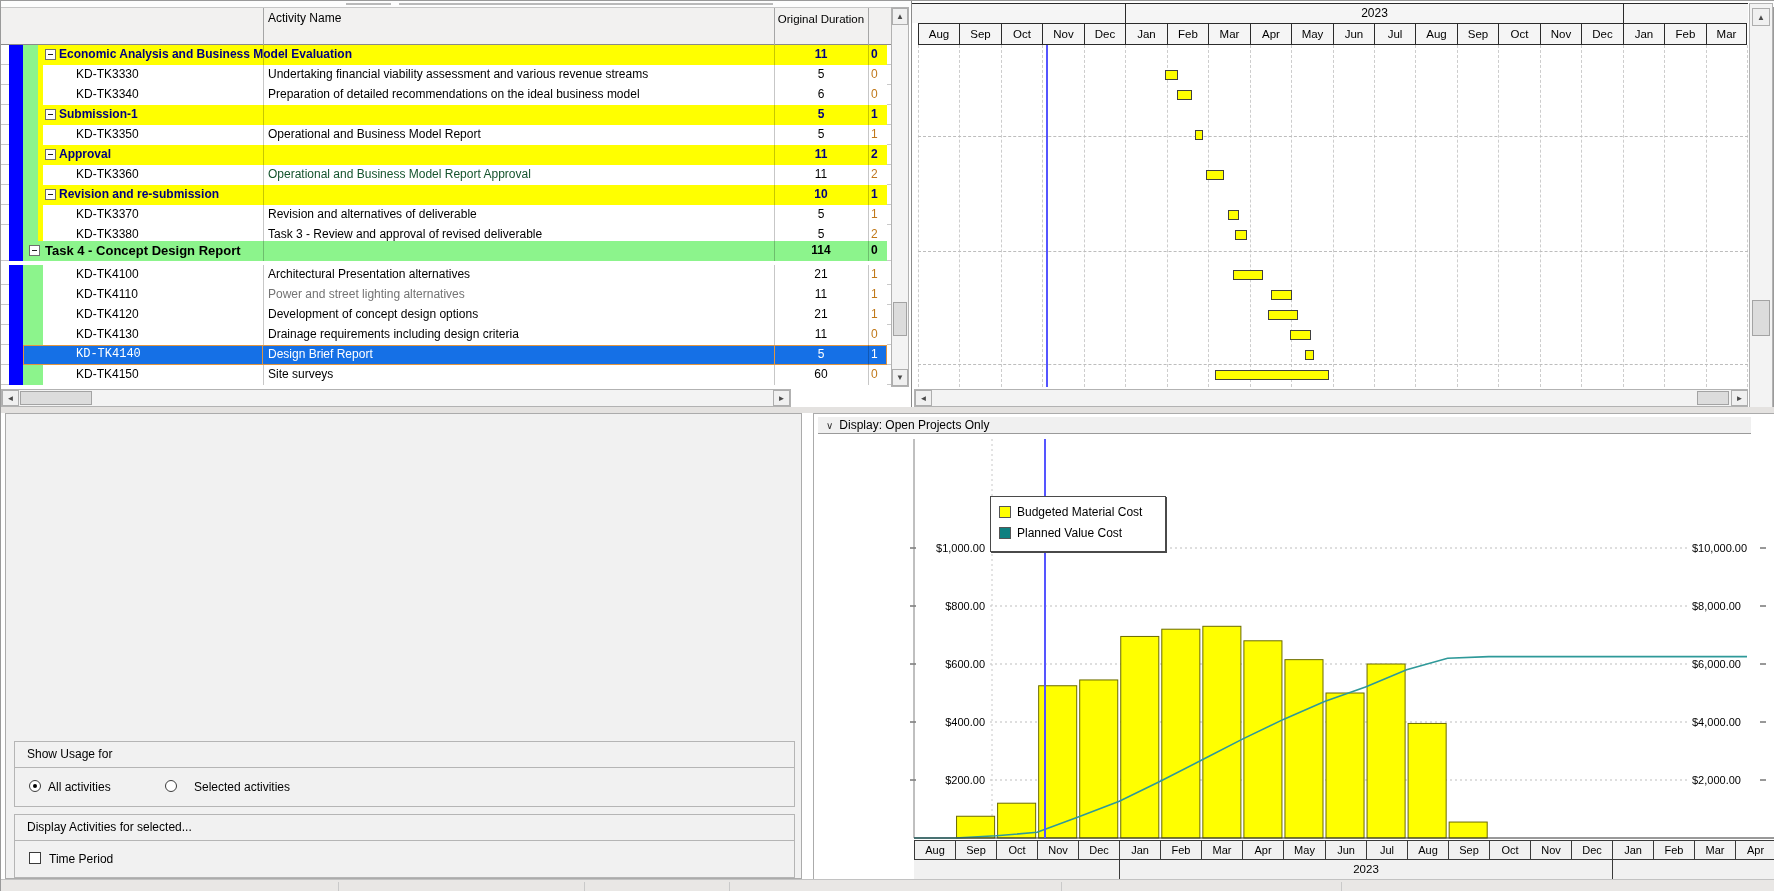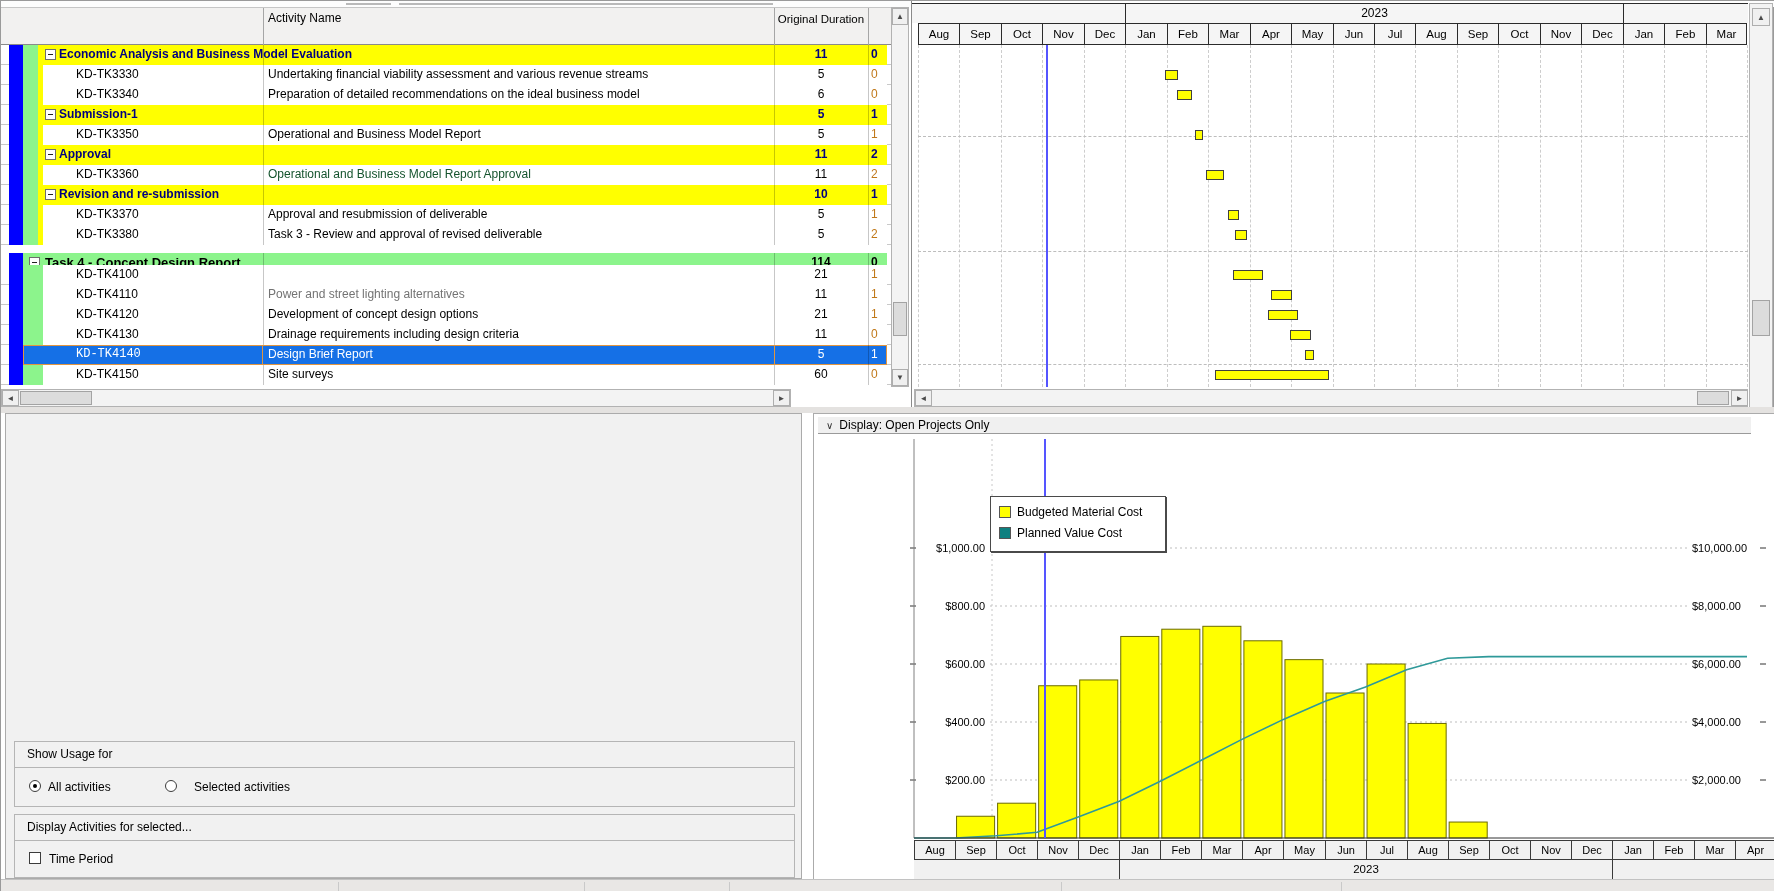--- a/index.html
+++ b/index.html
@@ -213,60 +213,61 @@
           <div class="cellvdiv" style="left: 867px;"></div>
           <div class="rtxt" style="left: 773px; width: 94px; text-align: center; color: rgb(0, 0, 128); font-weight: bold;">10</div>
           <div class="rtxt" style="left: 870px; width: 17px; color: rgb(0, 0, 128); font-weight: bold;">1</div>
         </div>
         <div class="trow" style="top: 160px;">
           <div style="position: absolute; left: 8px; top: 0px; width: 14px; height: 20px; background: rgb(0, 0, 255);"></div>
           <div style="position: absolute; left: 22px; top: 0px; width: 15px; height: 20px; background: rgb(140, 244, 140);"></div>
           <div style="position: absolute; left: 42px; top: 0px; width: 844px; height: 20px; background: rgb(255, 255, 255);"></div>
           <div style="position: absolute; left: 37px; top: 0px; width: 5px; height: 20px; background: rgb(255, 255, 0);"></div>
           <div class="rtxt" style="left: 75px; width: 180px; color: rgb(0, 0, 0);">KD-TK3370</div>
-          <div class="rtxt" style="left: 267px; width: 502px; color: rgb(0, 0, 0);">Approval and resubmission of deliverable</div>
+          <div class="rtxt" style="left: 267px; width: 502px; color: rgb(0, 0, 0);">Revision and alternatives of deliverable</div>
           <div class="cellvdiv" style="left: 262px;"></div>
           <div class="cellvdiv" style="left: 773px;"></div>
           <div class="cellvdiv" style="left: 867px;"></div>
           <div class="rtxt" style="left: 773px; width: 94px; text-align: center; color: rgb(0, 0, 0); font-weight: normal;">5</div>
           <div class="rtxt" style="left: 870px; width: 17px; color: rgb(192, 120, 24); font-weight: normal;">1</div>
         </div>
         <div class="trow" style="top: 180px;">
           <div style="position: absolute; left: 8px; top: 0px; width: 14px; height: 20px; background: rgb(0, 0, 255);"></div>
           <div style="position: absolute; left: 22px; top: 0px; width: 15px; height: 20px; background: rgb(140, 244, 140);"></div>
           <div style="position: absolute; left: 42px; top: 0px; width: 844px; height: 20px; background: rgb(255, 255, 255);"></div>
           <div style="position: absolute; left: 37px; top: 0px; width: 5px; height: 20px; background: rgb(255, 255, 0);"></div>
           <div class="rtxt" style="left: 75px; width: 180px; color: rgb(0, 0, 0);">KD-TK3380</div>
           <div class="rtxt" style="left: 267px; width: 502px; color: rgb(0, 0, 0);">Task 3 - Review and approval of revised deliverable</div>
           <div class="cellvdiv" style="left: 262px;"></div>
           <div class="cellvdiv" style="left: 773px;"></div>
           <div class="cellvdiv" style="left: 867px;"></div>
           <div class="rtxt" style="left: 773px; width: 94px; text-align: center; color: rgb(0, 0, 0); font-weight: normal;">5</div>
           <div class="rtxt" style="left: 870px; width: 17px; color: rgb(192, 120, 24); font-weight: normal;">2</div>
         </div>
-        <div class="trow" style="top: 208px; padding-left: 36px;">
+        <div class="trow" style="top: 196px; padding-left: 36px;">
           <div style="position: absolute; left: 8px; top: 0px; width: 14px; height: 20px; background: rgb(0, 0, 255);"></div>
           <div style="position: absolute; left: 22px; top: 0px; width: 15px; height: 20px; background: rgb(140, 244, 140);"></div>
           <div style="position: absolute; left: 22px; top: 0px; width: 864px; height: 20px; background: rgb(140, 244, 140);"></div>
           <div class="minusbox" style="left: 28px;">
             <i></i>
           </div>
           <div class="rtxt" style="left: 44px; font-weight: bold; font-size: 13px; width: 700px;">Task 4 - Concept Design Report</div>
           <div class="cellvdiv" style="left: 262px;"></div>
           <div class="cellvdiv" style="left: 773px;"></div>
           <div class="cellvdiv" style="left: 867px;"></div>
           <div class="rtxt" style="left: 773px; width: 94px; text-align: center; color: rgb(0, 0, 0); font-weight: bold;">114</div>
           <div class="rtxt" style="left: 870px; width: 17px; color: rgb(0, 0, 0); font-weight: bold;">0</div>
         </div>
         <div class="trow" style="top: 220px;">
           <div style="position: absolute; left: 8px; top: 0px; width: 14px; height: 20px; background: rgb(0, 0, 255);"></div>
           <div style="position: absolute; left: 22px; top: 0px; width: 15px; height: 20px; background: rgb(140, 244, 140);"></div>
           <div style="position: absolute; left: 42px; top: 0px; width: 844px; height: 20px; background: rgb(255, 255, 255);"></div>
           <div style="position: absolute; left: 37px; top: 0px; width: 5px; height: 20px; background: rgb(140, 244, 140);"></div>
           <div class="rtxt" style="left: 75px; width: 180px; color: rgb(0, 0, 0);">KD-TK4100</div>
+          <div class="rtxt" style="left: 267px; width: 502px; color: rgb(0, 0, 0);">Architectural Presentation alternatives</div>
           <div class="cellvdiv" style="left: 262px;"></div>
           <div class="cellvdiv" style="left: 773px;"></div>
           <div class="cellvdiv" style="left: 867px;"></div>
           <div class="rtxt" style="left: 773px; width: 94px; text-align: center; color: rgb(0, 0, 0); font-weight: normal;">21</div>
           <div class="rtxt" style="left: 870px; width: 17px; color: rgb(192, 120, 24); font-weight: normal;">1</div>
         </div>
         <div class="trow" style="top: 240px;">
           <div style="position: absolute; left: 8px; top: 0px; width: 14px; height: 20px; background: rgb(0, 0, 255);"></div>
           <div style="position: absolute; left: 22px; top: 0px; width: 15px; height: 20px; background: rgb(140, 244, 140);"></div>
           <div style="position: absolute; left: 42px; top: 0px; width: 844px; height: 20px; background: rgb(255, 255, 255);"></div>

